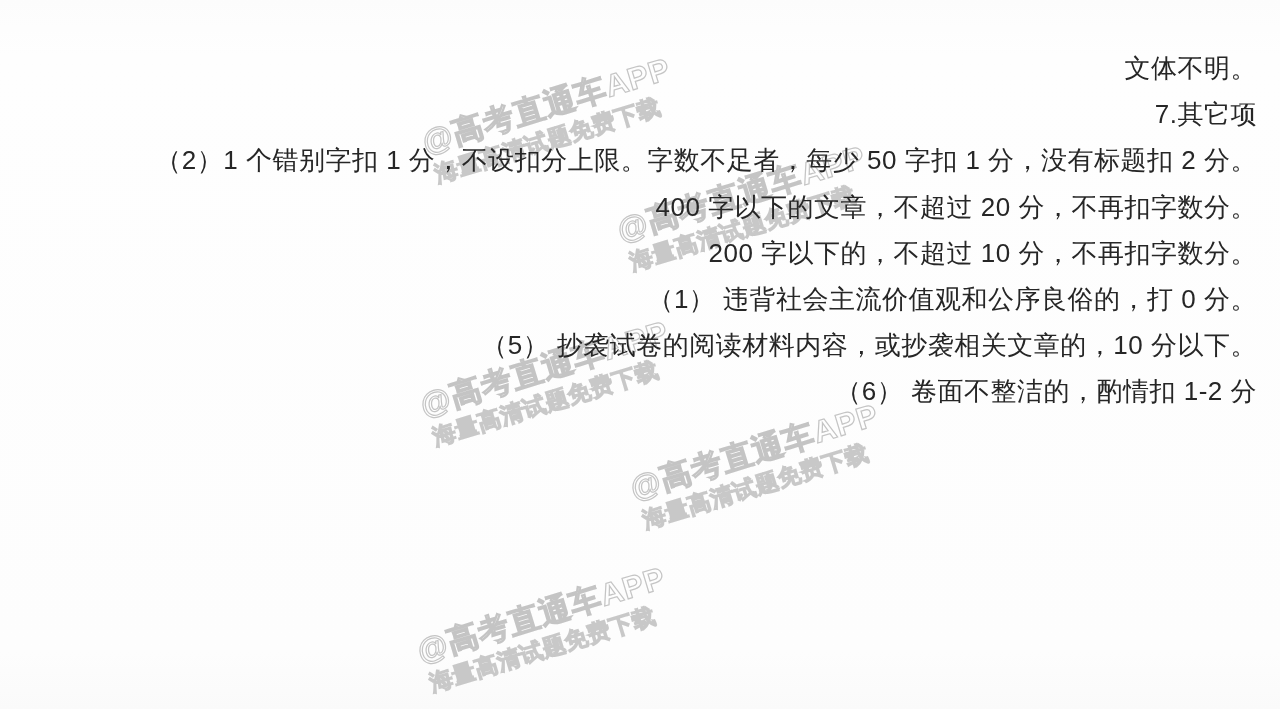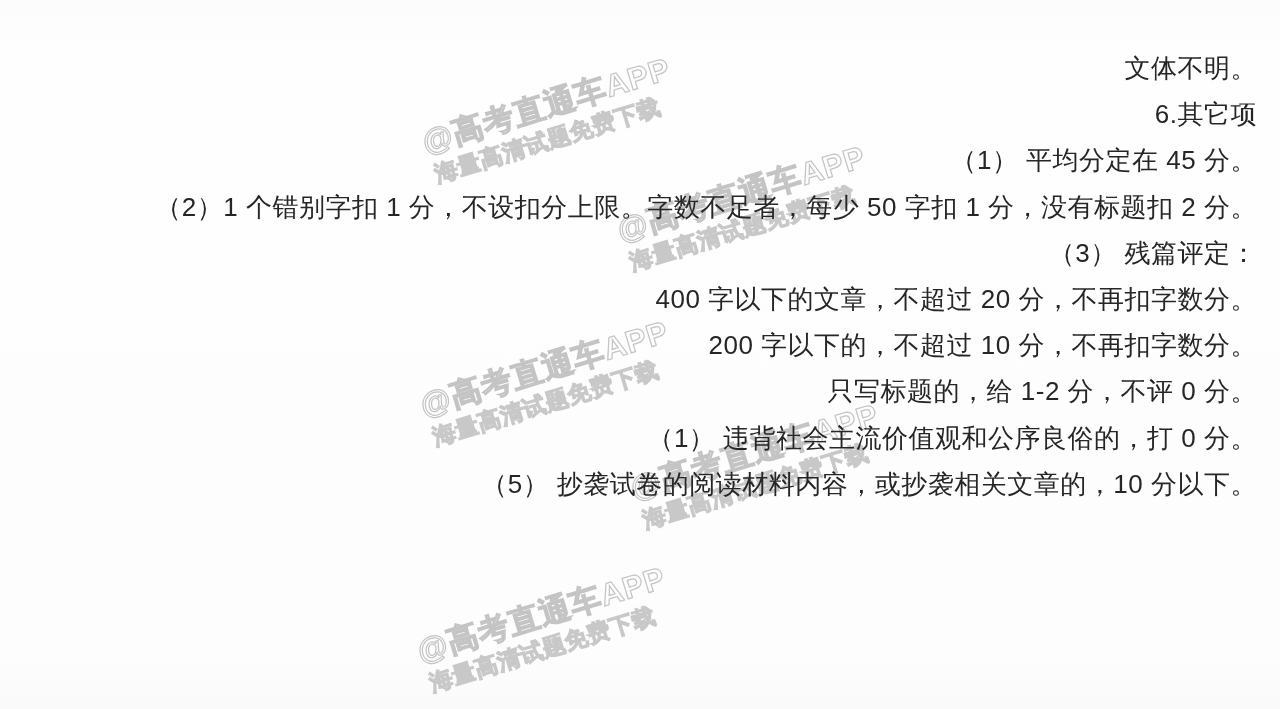--- a/index.html
+++ b/index.html
@@ -77,24 +77,22 @@
     <div class="wm-l1">@高考直通车APP</div>
     <div class="wm-l2">海量高清试题免费下载</div>
   </div>
   <div class="wm" style="left:417px; top:596px;">
     <div class="wm-l1">@高考直通车APP</div>
     <div class="wm-l2">海量高清试题免费下载</div>
   </div>
 
   <div class="text-block">
     <div class="line">文体不明。</div>
-    <div class="line">6.其它项</div>
-    <div class="line">（1） 平均分定在 45 分。</div>
+    <div class="line">7.其它项</div>
     <div class="line">（2）1 个错别字扣 1 分，不设扣分上限。字数不足者，每少 50 字扣 1 分，没有标题扣 2 分。</div>
-    <div class="line">（3） 残篇评定：</div>
     <div class="line">400 字以下的文章，不超过 20 分，不再扣字数分。</div>
     <div class="line">200 字以下的，不超过 10 分，不再扣字数分。</div>
-    <div class="line">只写标题的，给 1-2 分，不评 0 分。</div>
     <div class="line">（1） 违背社会主流价值观和公序良俗的，打 0 分。</div>
     <div class="line">（5） 抄袭试卷的阅读材料内容，或抄袭相关文章的，10 分以下。</div>
+    <div class="line">（6） 卷面不整洁的，酌情扣 1-2 分</div>
   </div>
 
 </div>
 
 </body></html>

